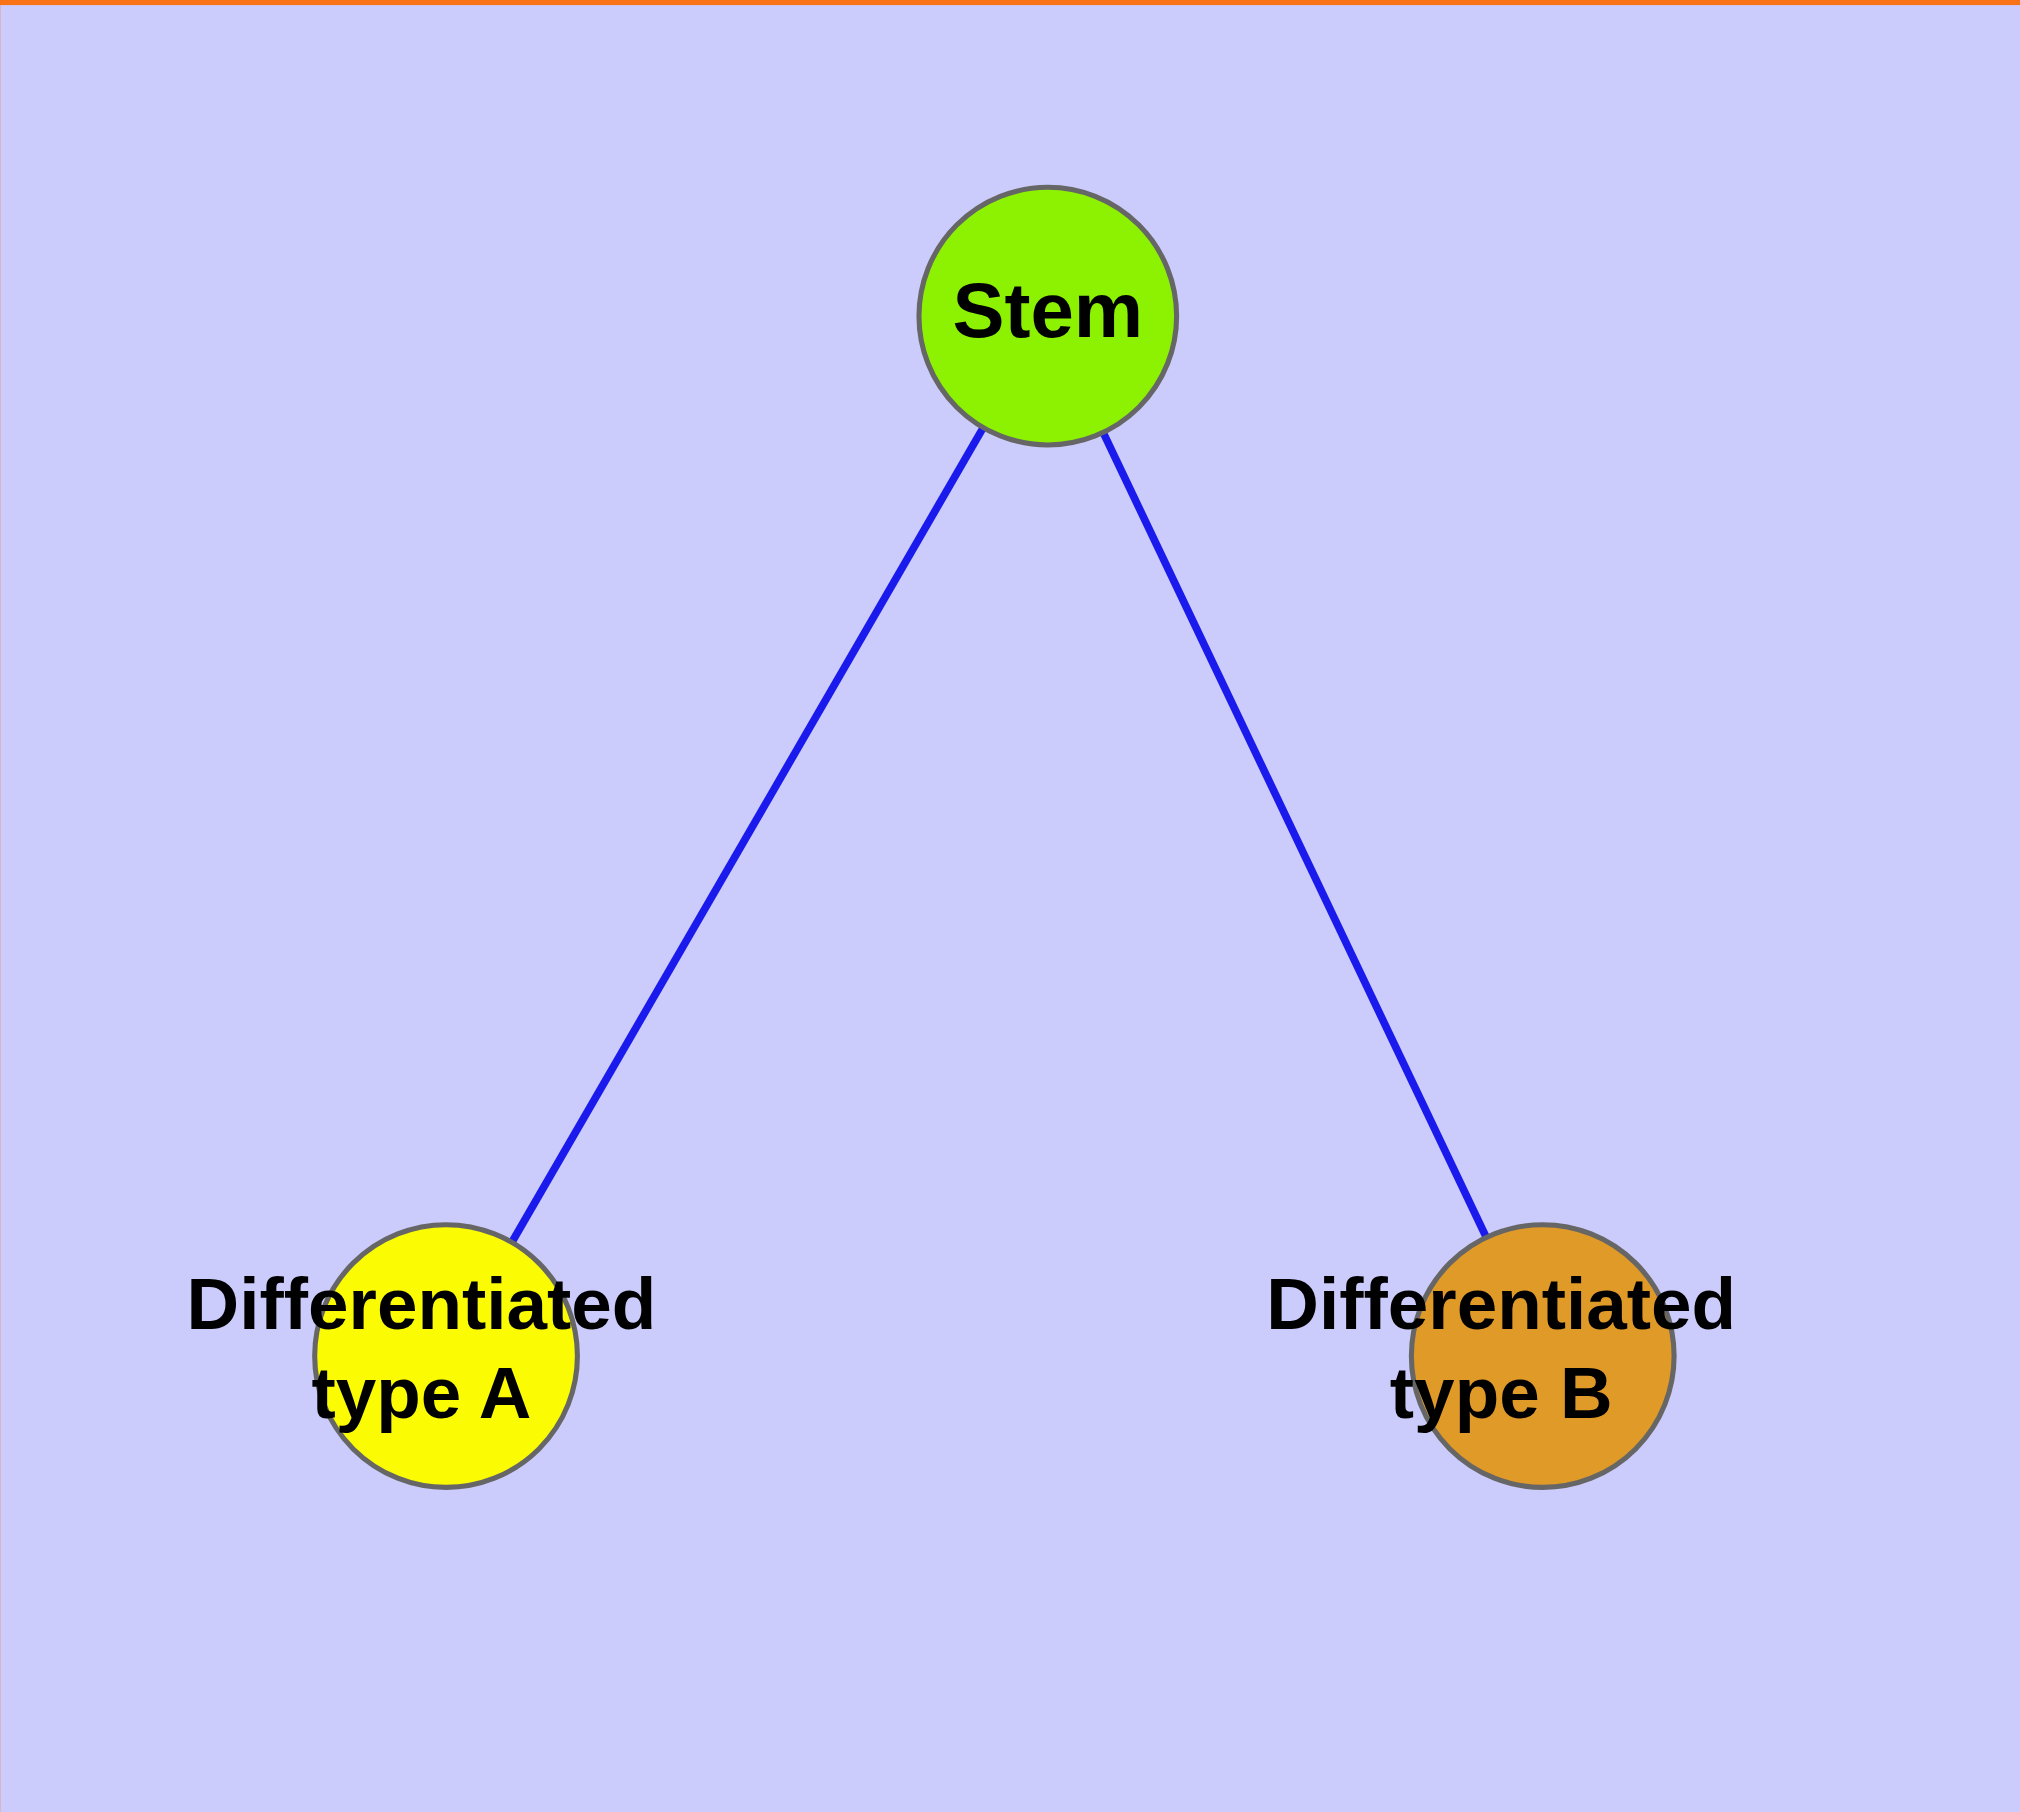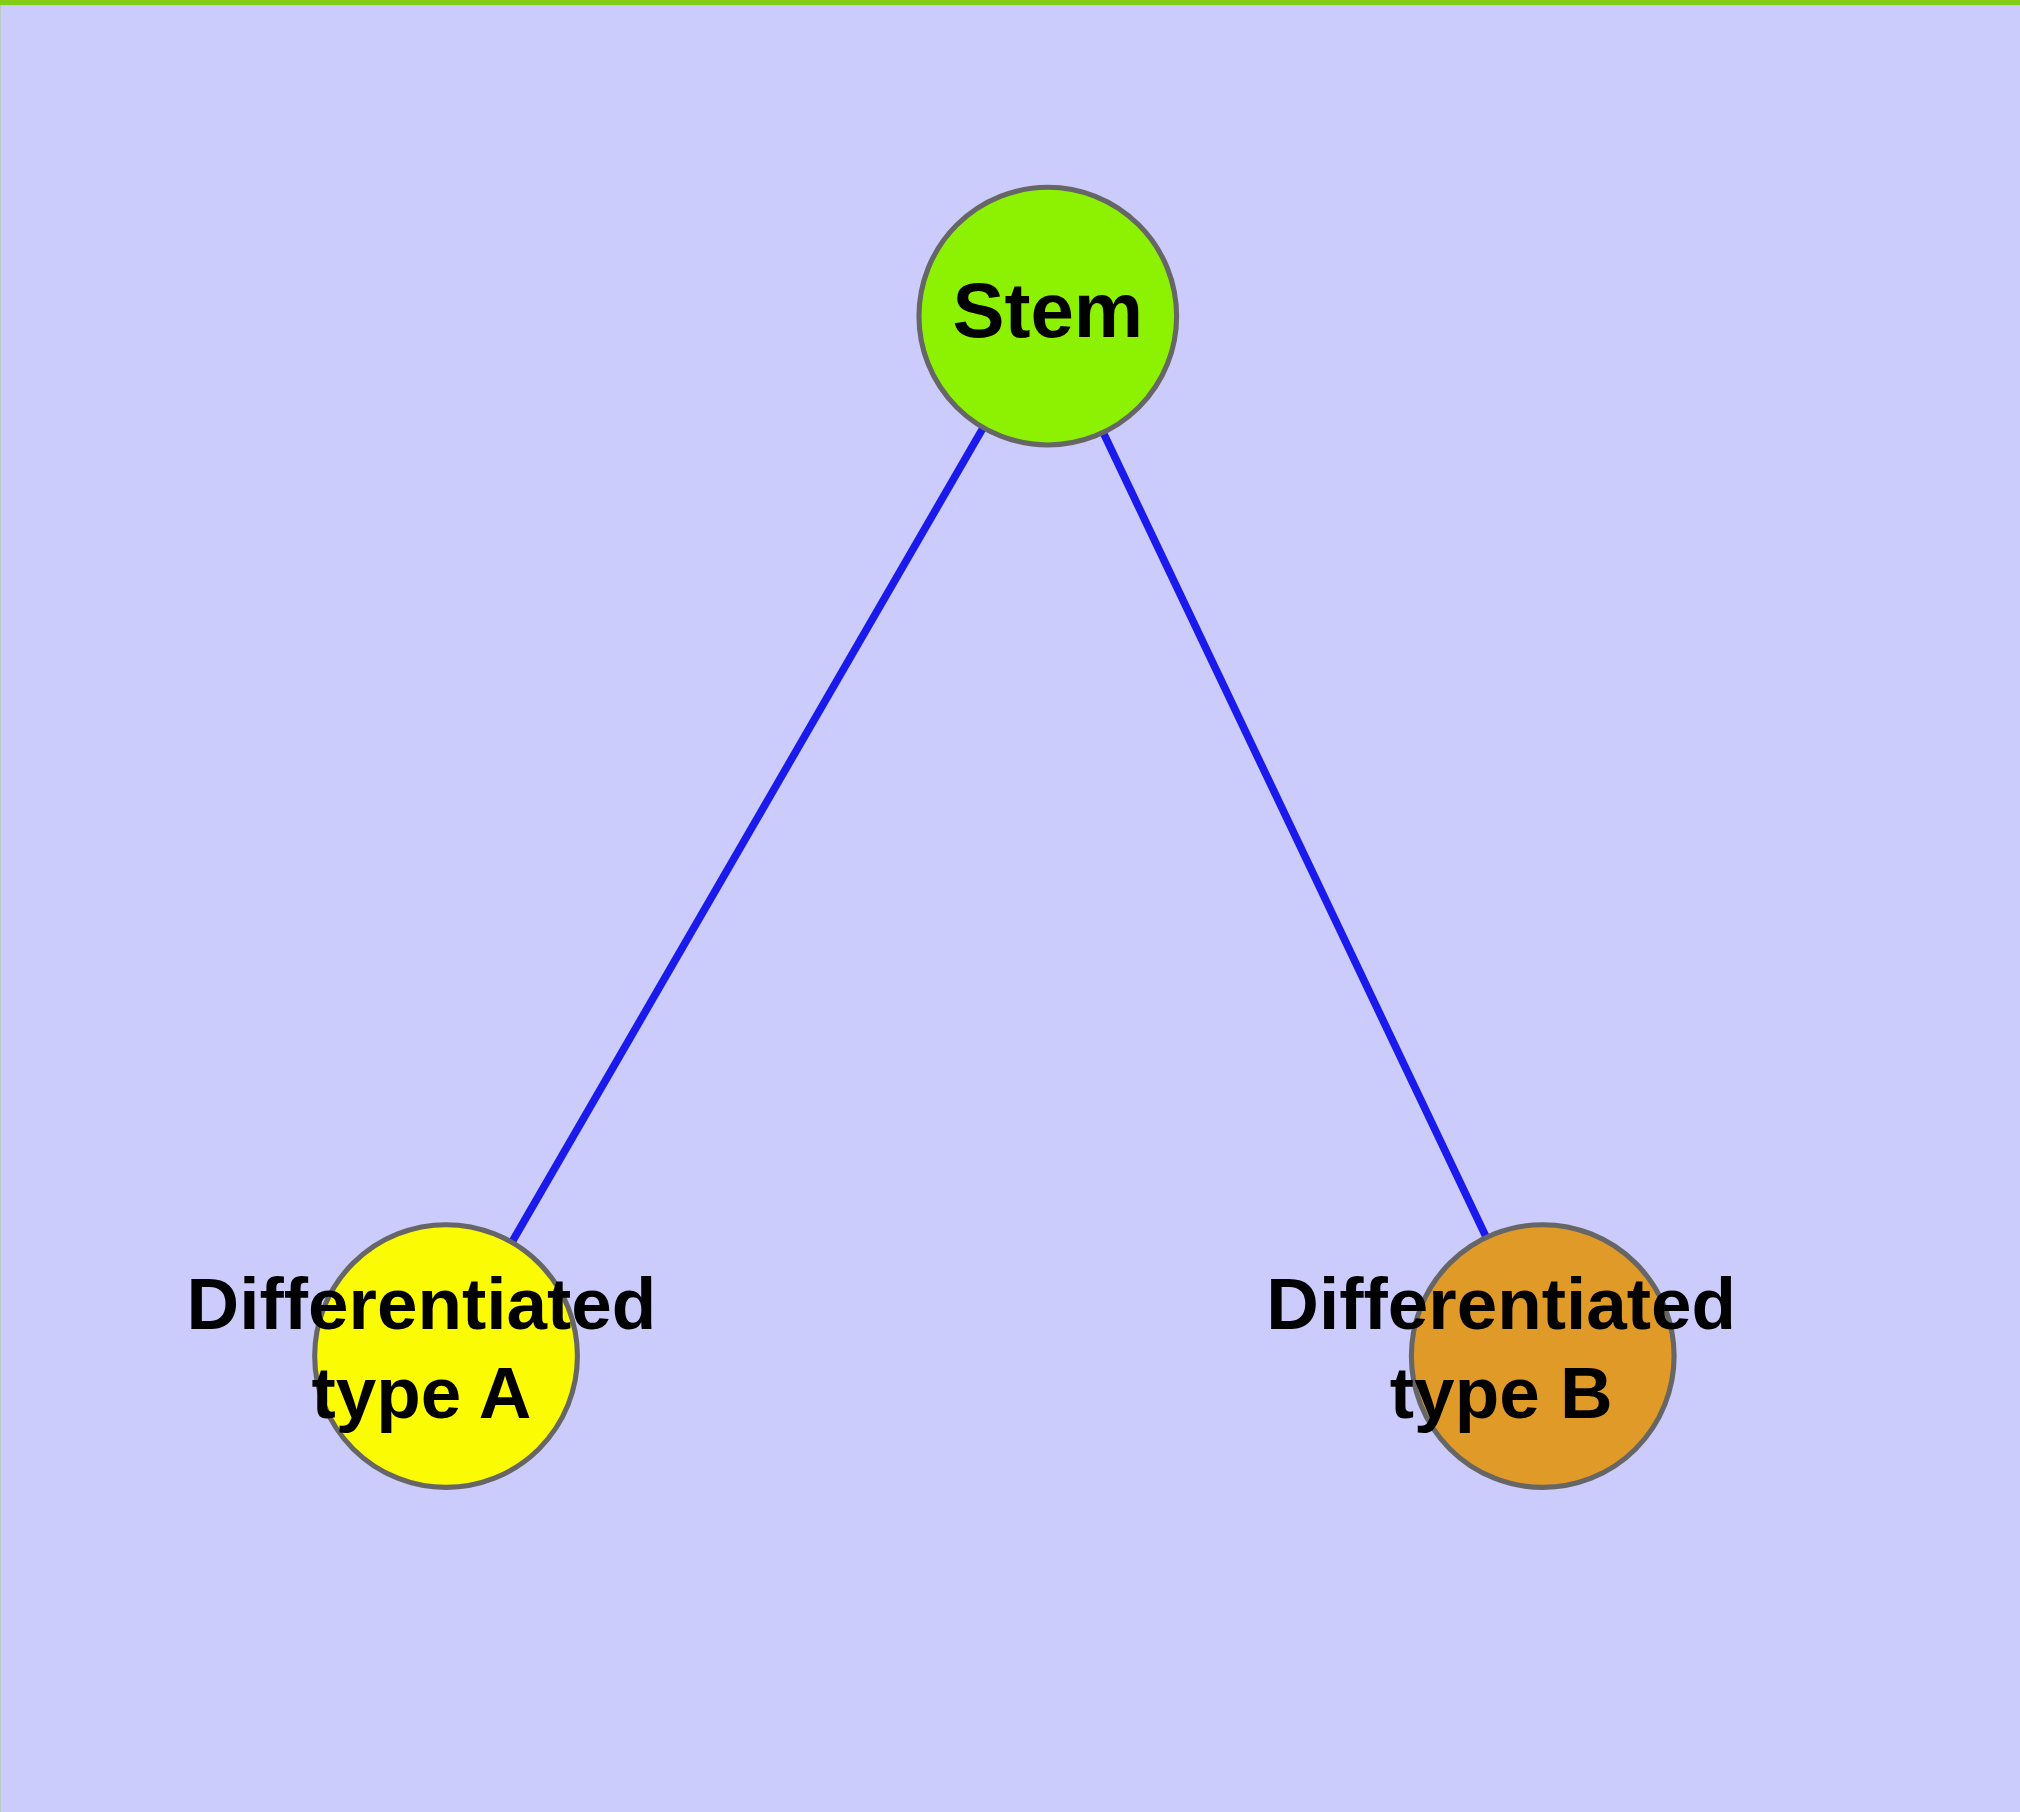--- a/index.html
+++ b/index.html
@@ -30,21 +30,21 @@
     paint-order: stroke;
     dominant-baseline: middle;
   }
   .edge-line {
     stroke-linecap: butt;
   }
 </style>
 </head>
 <body>
 
-<div id="page" style="background: #84cc16;">
+<div id="page" style="background: #f97316;">
   <svg id="canvas" viewBox="0 0 2384 2138" xmlns="http://www.w3.org/2000/svg">
 
     <rect id="bg-rect" x="0" y="6" width="2384" height="2132" fill="#ccccfc"></rect>
 
     <g>
       <line class="edge-line" id="edge-0" x1="1161.8754415213273" y1="501.09976514553733" x2="601.6270833126999" y2="1469.3036179934045" stroke="#1a1aec" stroke-width="9"></line>
       <line class="edge-line" id="edge-1" x1="1299.6048028476268" y1="506.63543338020236" x2="1755.1059106081645" y2="1463.6557402674962" stroke="#1a1aec" stroke-width="9"></line>
     </g>
 
     <g>

